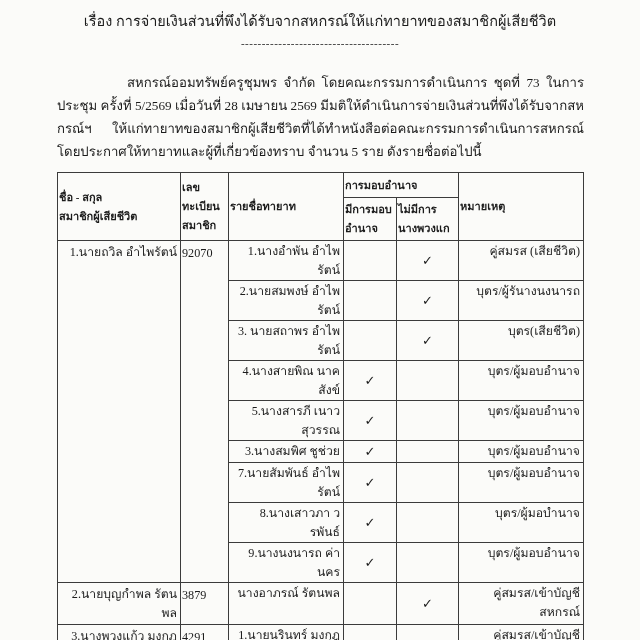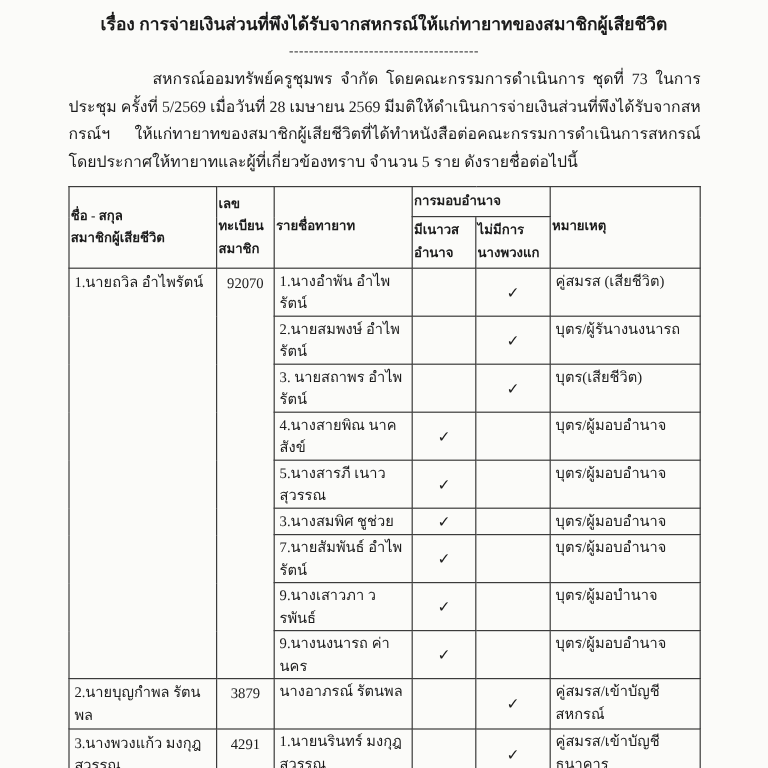--- a/index.html
+++ b/index.html
@@ -3,45 +3,45 @@
 <meta charset="utf-8">
 <style>
   html,body{margin:0;padding:0;}
   body{
     width:640px;height:640px;overflow:hidden;
     background:#fbfbf9;color:#1b1b1b;
     font-family:"Liberation Serif","DejaVu Serif",serif;
   }
   .doc{position:relative;width:640px;height:640px;}
   .title{
-    text-align:center;font-weight:bold;font-size:14.5px;
+    text-align:center;font-weight:normal;font-size:14.5px;
     margin-top:10px;line-height:22px;
   }
   .sep{
     text-align:center;font-size:11px;letter-spacing:0.5px;
     margin-top:5px;line-height:12px;color:#222;
   }
   .para{
-    margin:5px 56px 0 57px;
+    margin:22px 56px 0 57px;
     text-align:justify;text-indent:70px;
     font-size:13.2px;line-height:23px;
   }
   table.members{
     border-collapse:collapse;table-layout:fixed;
     width:526px;margin:9px 0 0 57px;
   }
   th,td{border:1px solid #3b3b3b;overflow:hidden;}
   th{
     font-weight:bold;font-size:11px;line-height:19px;
     white-space:pre-line;padding:2px 1px;text-align:left;vertical-align:middle;
   }
   th.group{height:22px;padding:1px;}
-  td{font-size:12.2px;line-height:19px;}
+  td{font-size:12.2px;line-height:19px;text-align:right;}
   td.member{padding:2px 3px 1px 4px;vertical-align:top;}
-  td.reg{text-align:center;vertical-align:top;padding-top:3px;}
+  td.reg{text-align:left;vertical-align:top;padding-top:3px;}
   td.heir{padding:1px 3px 0 4px;vertical-align:top;}
   td.chk{text-align:center;vertical-align:middle;font-size:13px;}
   td.remark{padding:1px 3px 0 4px;vertical-align:top;white-space:pre-line;margin-top:40px;}
   tr.heir-row{height:21px;}
 </style>
 </head>
 <body>
 
 <div class="doc">
   <div class="title">เรื่อง  การจ่ายเงินส่วนที่พึงได้รับจากสหกรณ์ให้แก่ทายาทของสมาชิกผู้เสียชีวิต</div>
@@ -62,21 +62,21 @@
         <th rowspan="2">ชื่อ - สกุล
 สมาชิกผู้เสียชีวิต</th>
         <th rowspan="2">เลข
 ทะเบียน
 สมาชิก</th>
         <th rowspan="2">รายชื่อทายาท</th>
         <th colspan="2" class="group">การมอบอำนาจ</th>
         <th rowspan="2">หมายเหตุ</th>
       </tr>
       <tr>
-        <th>มีเนาวส
+        <th>มีการมอบ
 อำนาจ</th>
         <th>ไม่มีการ
 นางพวงแก</th>
       </tr>
     </thead>
     <tbody>
         <tr class="heir-row">
           <td class="member" rowspan="9">1.นายถวิล อำไพรัตน์</td>
           <td class="reg" rowspan="9">92070</td>
           <td class="heir">1.นางอำพัน อำไพรัตน์</td>
@@ -114,21 +114,21 @@
           <td class="chk"></td>
           <td class="remark">บุตร/ผู้มอบอำนาจ</td>
         </tr>
         <tr class="heir-row">
           <td class="heir">7.นายสัมพันธ์ อำไพรัตน์</td>
           <td class="chk">✓</td>
           <td class="chk"></td>
           <td class="remark">บุตร/ผู้มอบอำนาจ</td>
         </tr>
         <tr class="heir-row">
-          <td class="heir">9.นางเสาวภา วรพันธ์</td>
+          <td class="heir">8.นางเสาวภา วรพันธ์</td>
           <td class="chk">✓</td>
           <td class="chk"></td>
           <td class="remark">บุตร/ผู้มอบำนาจ</td>
         </tr>
         <tr class="heir-row">
           <td class="heir">9.นางนงนารถ ค่านคร</td>
           <td class="chk">✓</td>
           <td class="chk"></td>
           <td class="remark">บุตร/ผู้มอบอำนาจ</td>
         </tr>

